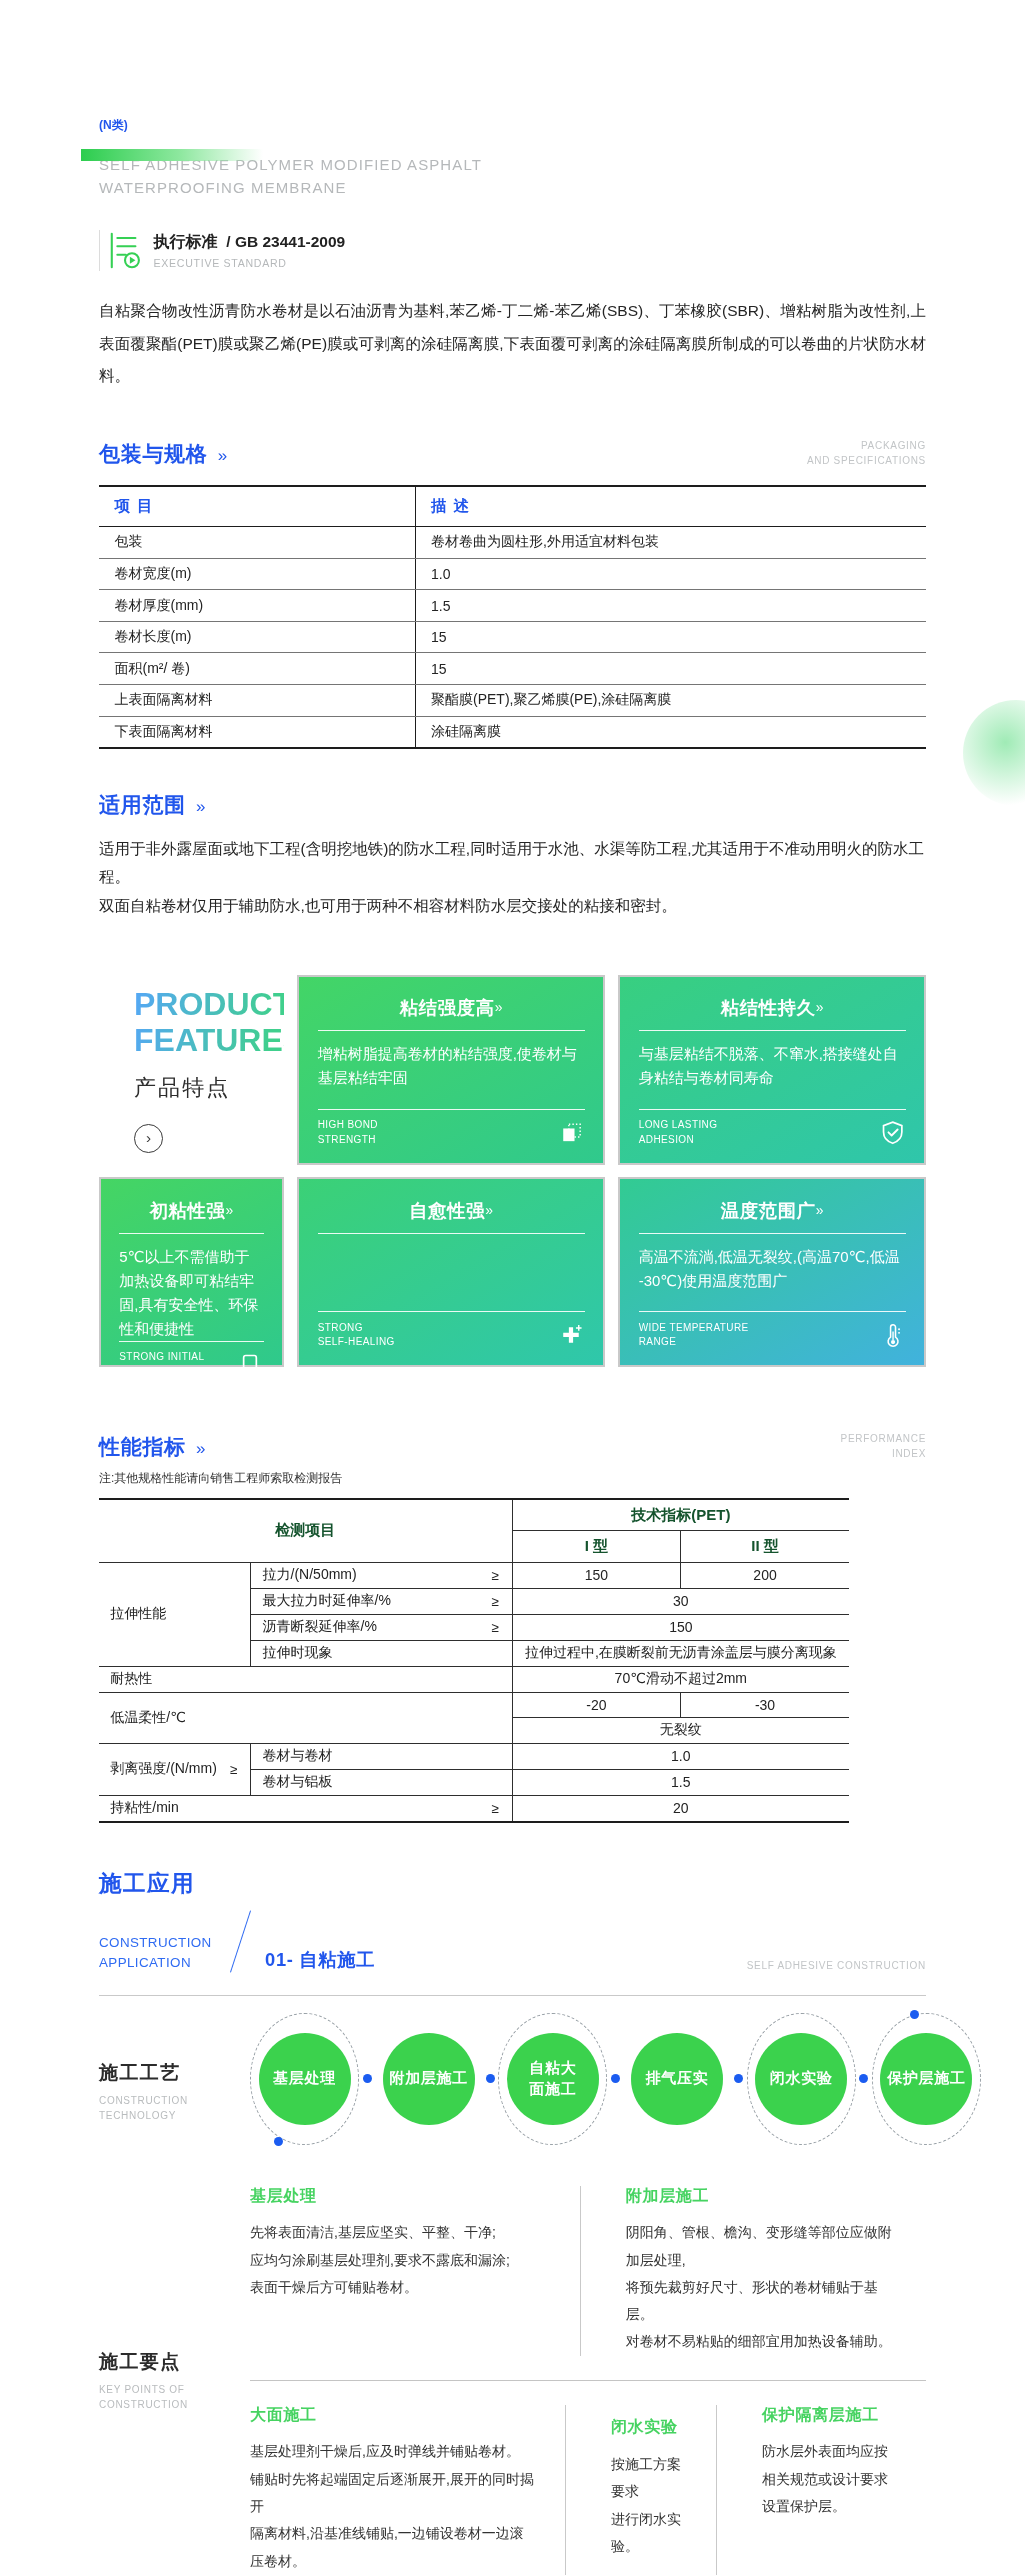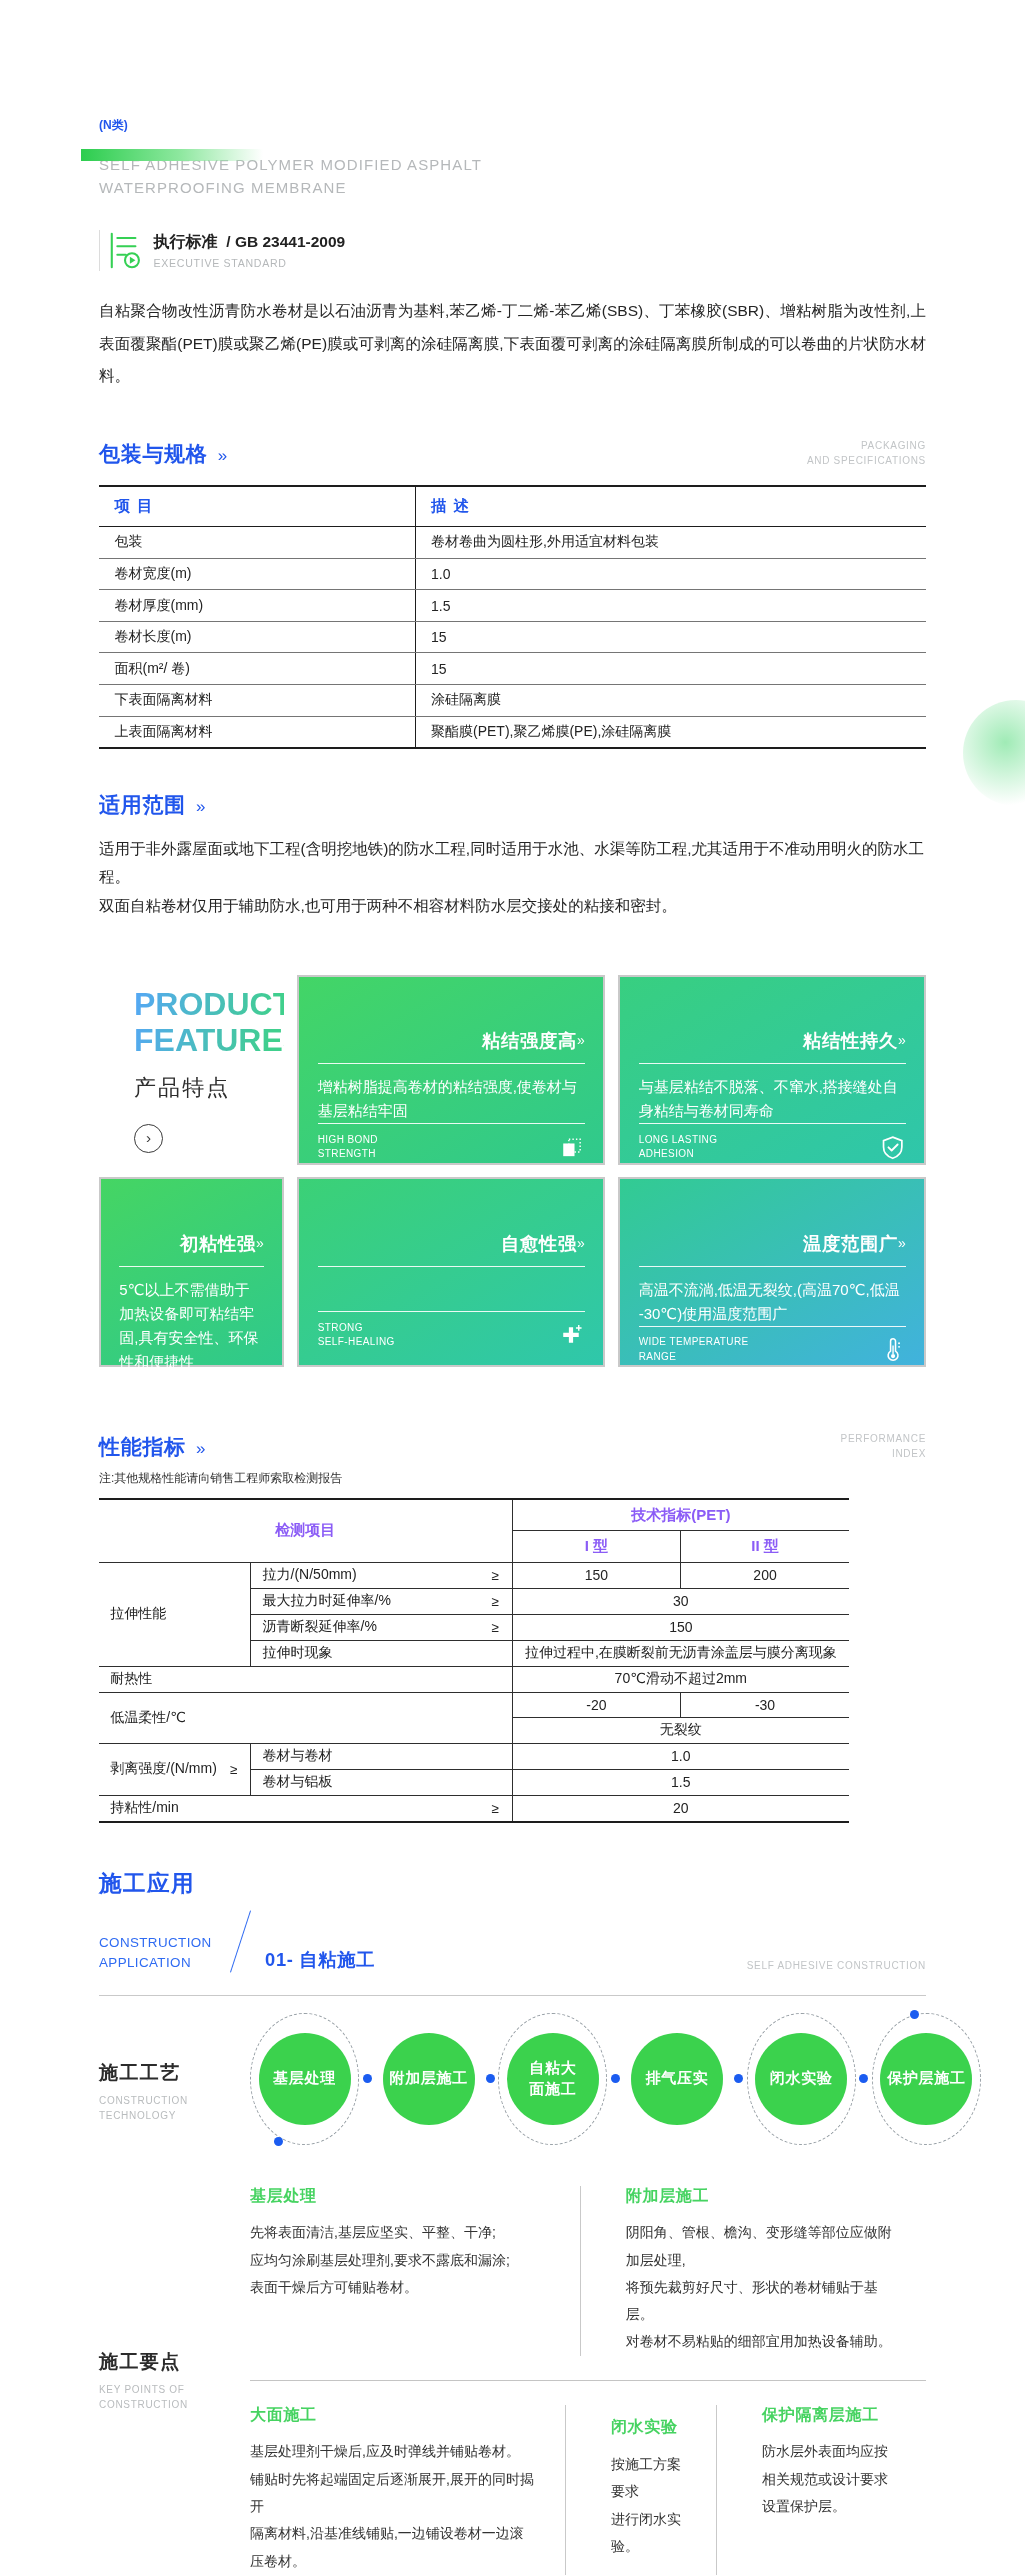--- a/index.html
+++ b/index.html
@@ -52,36 +52,36 @@
   .feat-en{font-size:32px;font-weight:bold;line-height:1.12;letter-spacing:0;
     background:linear-gradient(100deg,#55a7f6 0%,#40cf8d 90%);-webkit-background-clip:text;background-clip:text;color:transparent;}
   .feat-cn{margin-top:14px;font-size:22px;color:#2d2d2d;letter-spacing:2.1px;}
   .feat-more{margin-top:21px;width:27px;height:27px;border:1.4px solid #3a3a3a;border-radius:50%;display:flex;align-items:center;justify-content:center;font-size:15.5px;color:#3a3a3a;}
   .card{border:2.1px solid #c9c9c9;padding:18.3px 18.3px 15.5px 18.3px;display:flex;flex-direction:column;color:#fff;box-sizing:border-box;}
   .g1{background:linear-gradient(150deg,#43d566 0%,#30c98d 100%);}
   .g2{background:linear-gradient(150deg,#38cf80 0%,#2fc6ab 100%);}
   .g3{background:linear-gradient(150deg,#45d563 0%,#2fc98c 100%);}
   .g4{background:linear-gradient(150deg,#3bd176 0%,#2fc7ab 100%);}
   .g5{background:linear-gradient(150deg,#32cb92 0%,#41b2dd 100%);}
-  .card-top{display:flex;justify-content:flex-end;align-items:center;margin-top:33px;}
+  .card-top{display:flex;justify-content:center;align-items:center;}
   .card-title{font-size:18.3px;font-weight:bold;letter-spacing:0.7px;}
   .card-arrow{font-size:14px;}
   .card-hr{border:none;border-top:0.7px solid rgba(255,255,255,.9);margin:10px 0 0 0;}
   .card-desc{margin-top:11.3px;font-size:15px;line-height:1.6;}
   .card-foot{margin-top:auto;}
   .card-foot-hr{border:none;border-top:0.7px solid rgba(255,255,255,.9);margin:0 0 8.5px 0;}
   .card-foot-row{display:flex;justify-content:space-between;align-items:center;}
   .card-en{font-size:10px;letter-spacing:0.4px;line-height:1.45;white-space:pre-line;}
   .card-icon{width:25.4px;height:25.4px;}
 
   
   .performance{margin-top:64px;}
   .perf-note{margin-top:8.5px;font-size:12px;color:#333;}
   .perf-table{width:750px;border-collapse:collapse;margin-top:11.3px;border-top:2.1px solid #1d1d1d;border-bottom:2.1px solid #1d1d1d;font-size:14px;color:#232323;}
-  .perf-table th{font-size:15px;font-weight:bold;color:#8b5cf6;padding:5.6px 2.8px;border-bottom:0.7px solid #2e2e2e;text-align:center;}
+  .perf-table th{font-size:15px;font-weight:bold;color:#14532d;padding:5.6px 2.8px;border-bottom:0.7px solid #2e2e2e;text-align:center;}
   .perf-table td{padding:3.5px 2.8px;border-bottom:0.7px solid #2e2e2e;height:17px;}
   .perf-table tr:last-child td{border-bottom:none;}
   .vr{border-right:0.7px solid #2e2e2e;}
   .cell-flex{display:flex;justify-content:space-between;align-items:center;padding-right:10px;}
   .sub{padding-left:11.3px !important;text-align:left;}
   .plain{padding-left:11.3px !important;text-align:left;}
   .grpcell{padding-left:11.3px !important;text-align:left;}
   .val{text-align:center;}
   .gte{font-size:13.4px;}
 
@@ -192,26 +192,26 @@
             </tr>
           <tr>
               <td class="c1">卷材长度(m)</td>
               <td>15</td>
             </tr>
           <tr>
               <td class="c1">面积(m²/ 卷)</td>
               <td>15</td>
             </tr>
           <tr>
+              <td class="c1">上表面隔离材料</td>
+              <td>聚酯膜(PET),聚乙烯膜(PE),涂硅隔离膜</td>
+            </tr>
+          <tr>
               <td class="c1">下表面隔离材料</td>
               <td>涂硅隔离膜</td>
-            </tr>
-          <tr>
-              <td class="c1">上表面隔离材料</td>
-              <td>聚酯膜(PET),聚乙烯膜(PE),涂硅隔离膜</td>
             </tr>
         </tbody>
       </table>
     </div>
 
     <div class="scope">
       <div class="sec-head">
         <div>
           <span class="sec-title">适用范围</span>
           <span class="sec-arrow">»</span>

